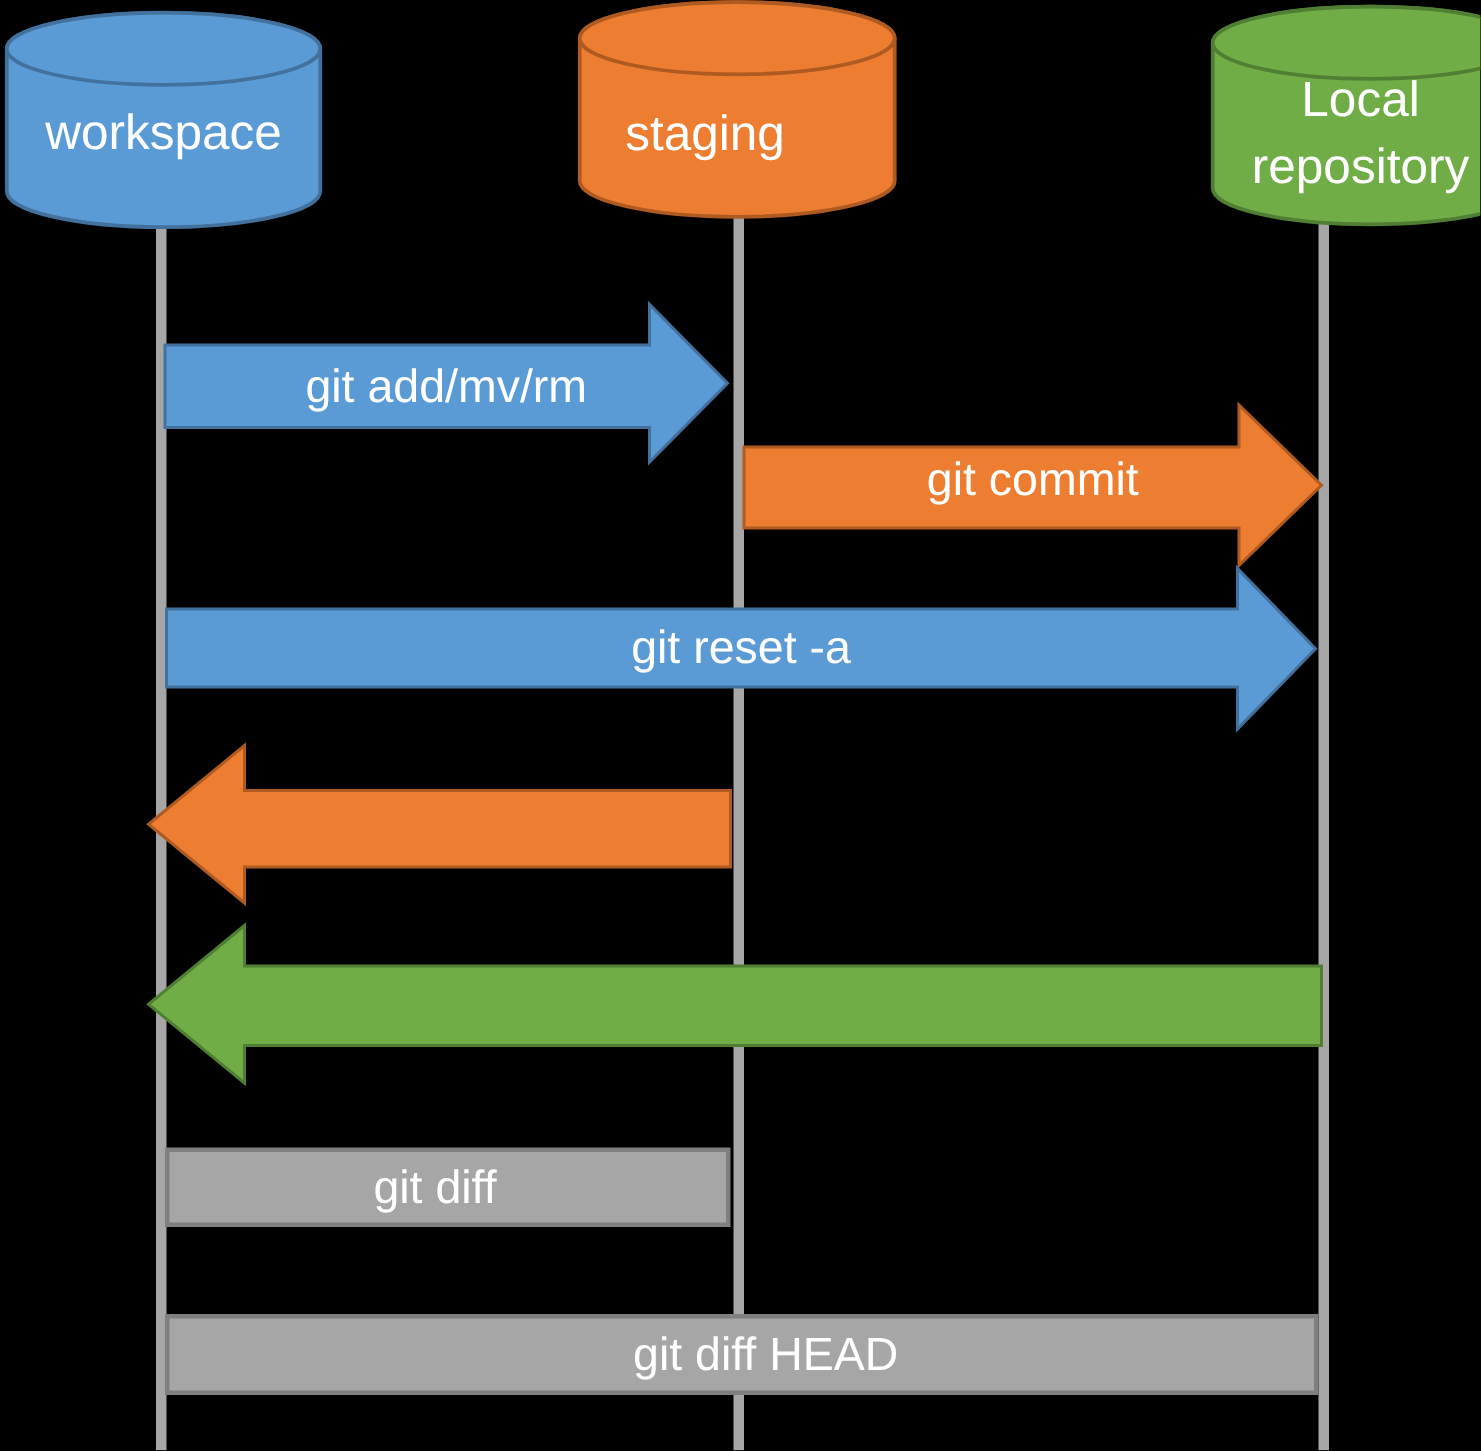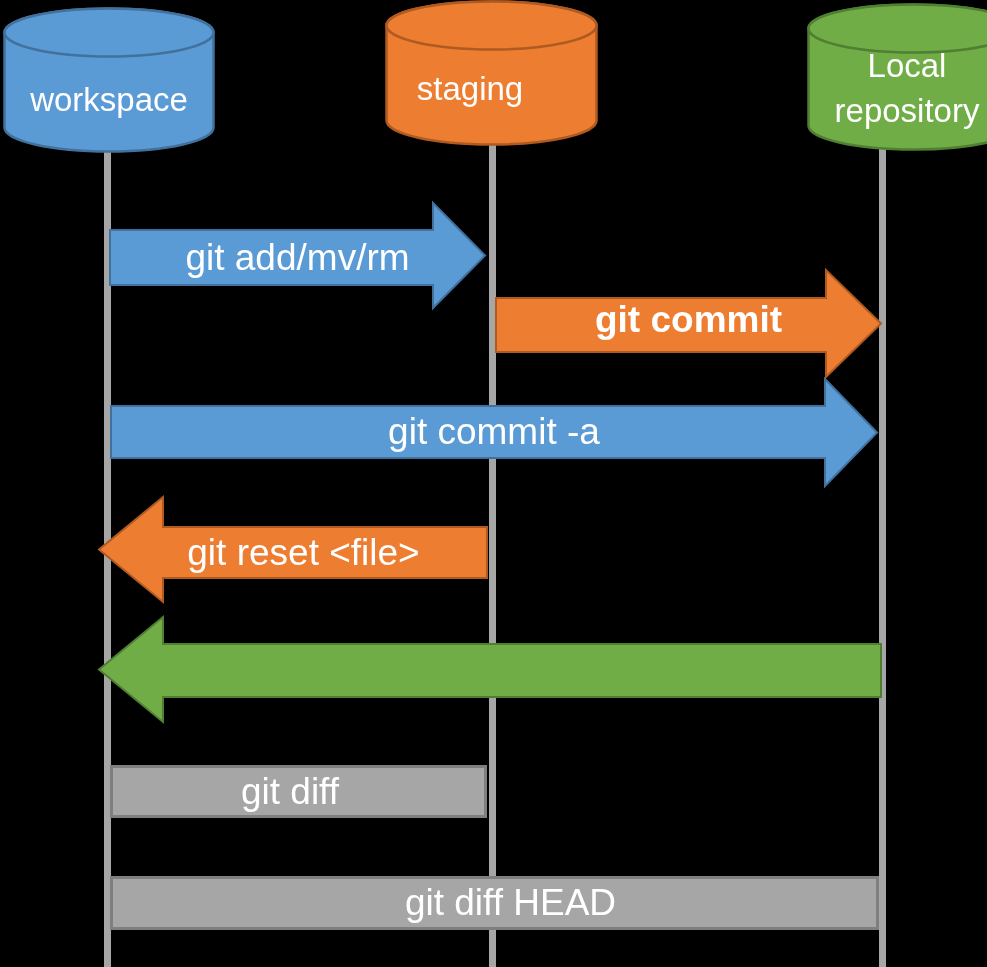--- a/index.html
+++ b/index.html
@@ -34,21 +34,21 @@
     letter-spacing: 0px;
   }
 
   
   .flow-label {
     position: absolute;
     display: flex;
     align-items: center;
     justify-content: center;
     color: #FFFFFF;
-    font-size: 37px;
+    font-size: 31px;
     white-space: nowrap;
   }
 </style>
 </head>
 <body>
 
 <div class="stage">
 
   <svg class="abs" style="left:104px; top:145px;" width="7" height="822">
     <rect width="7" height="822" fill="#A6A6A6"></rect>
@@ -58,21 +58,21 @@
   </svg>
   <svg class="abs" style="left:879px; top:149px;" width="7" height="818">
     <rect width="7" height="818" fill="#A6A6A6"></rect>
   </svg>
 
   <div class="abs" style="left:3px; top:7px; width:212px; height:145px;">
     <svg width="212" height="145" viewBox="0 0 212 145">
       <path d="M 1.5,25.5 L 1.5,120.5 A 104.5,24 0 0 0 210.5,120.5 L 210.5,25.5 A 104.5,24 0 0 0 1.5,25.5 Z" stroke-width="2.5" fill="#5B9BD5" stroke="#41719C"></path>
       <ellipse cx="106" cy="25.5" rx="104.5" ry="24" stroke-width="2.5" fill="#5B9BD5" stroke="#41719C"></ellipse>
     </svg>
-    <div class="node-label" style="top:72px; height:40px;">workspace</div>
+    <div class="node-label" style="top:60px; height:40px;">workspace</div>
   </div>
 
   <div class="abs" style="left:385px; top:0px; width:170px; height:145px;">
     <svg width="213" height="145" viewBox="0 0 213 145">
       <path d="M 1.5,25.5 L 1.5,120.5 A 105,24 0 0 0 211.5,120.5 L 211.5,25.5 A 105,24 0 0 0 1.5,25.5 Z" stroke-width="2.5" fill="#ED7D31" stroke="#AE5A21"></path>
       <ellipse cx="106.5" cy="25.5" rx="105" ry="24" stroke-width="2.5" fill="#ED7D31" stroke="#AE5A21"></ellipse>
     </svg>
     <div class="node-label" style="top:68px; height:40px;">staging</div>
   </div>
 
@@ -86,31 +86,30 @@
   </div>
 
   <svg class="abs" style="left:110px; top:203px;" width="375" height="105" viewBox="0 0 375 105">
     <polygon points="0,27 323,27 323,0 375,52.5 323,105 323,82 0,82" stroke-width="2" fill="#5B9BD5" stroke="#41719C"></polygon>
   </svg>
   <div class="flow-label" style="left:110px; top:230px; width:375px; height:55px;">git add/mv/rm</div>
 
   <svg class="abs" style="left:496px; top:270px;" width="385" height="107" viewBox="0 0 385 107">
     <polygon points="0,28 330,28 330,0 385,53.5 330,107 330,82 0,82" stroke-width="2" fill="#ED7D31" stroke="#AE5A21"></polygon>
   </svg>
-  <div class="flow-label" style="left:496px; top:298px; width:385px; height:43px;font-weight:bold;">git commit</div>
+  <div class="flow-label" style="left:496px; top:298px; width:385px; height:43px;">git commit</div>
 
   <svg class="abs" style="left:111px; top:379px;" width="766" height="107" viewBox="0 0 766 107">
     <polygon points="0,27 714,27 714,0 766,53.5 714,107 714,79 0,79" stroke-width="2" fill="#5B9BD5" stroke="#41719C"></polygon>
   </svg>
-  <div class="flow-label" style="left:111px; top:406px; width:766px; height:52px;">git commit -a</div>
+  <div class="flow-label" style="left:111px; top:406px; width:766px; height:52px;">git reset -a</div>
 
   <svg class="abs" style="left:99px; top:497px;" width="388" height="105" viewBox="0 0 388 105">
     <polygon points="388,30 64,30 64,0 0,52.5 64,105 64,81 388,81" stroke-width="2" fill="#ED7D31" stroke="#AE5A21"></polygon>
   </svg>
-  <div class="flow-label" style="left:120px; top:527px; width:367px; height:51px;">git reset &lt;file&gt;</div>
 
   <svg class="abs" style="left:99px; top:617px;" width="782" height="105" viewBox="0 0 782 105">
     <polygon points="782,27 64,27 64,0 0,52.5 64,105 64,80 782,80" stroke-width="2" fill="#70AD47" stroke="#507E32"></polygon>
   </svg>
 
   <svg class="abs" style="left:110px; top:765px;" width="377" height="53" viewBox="0 0 377 53">
     <rect x="1.5" y="1.5" width="374" height="50" stroke-width="3" fill="#A6A6A6" stroke="#7F7F7F"></rect>
   </svg>
   <div class="flow-label" style="left:110px; top:765px; width:360px; height:53px;text-align:center;">git diff</div>
 

